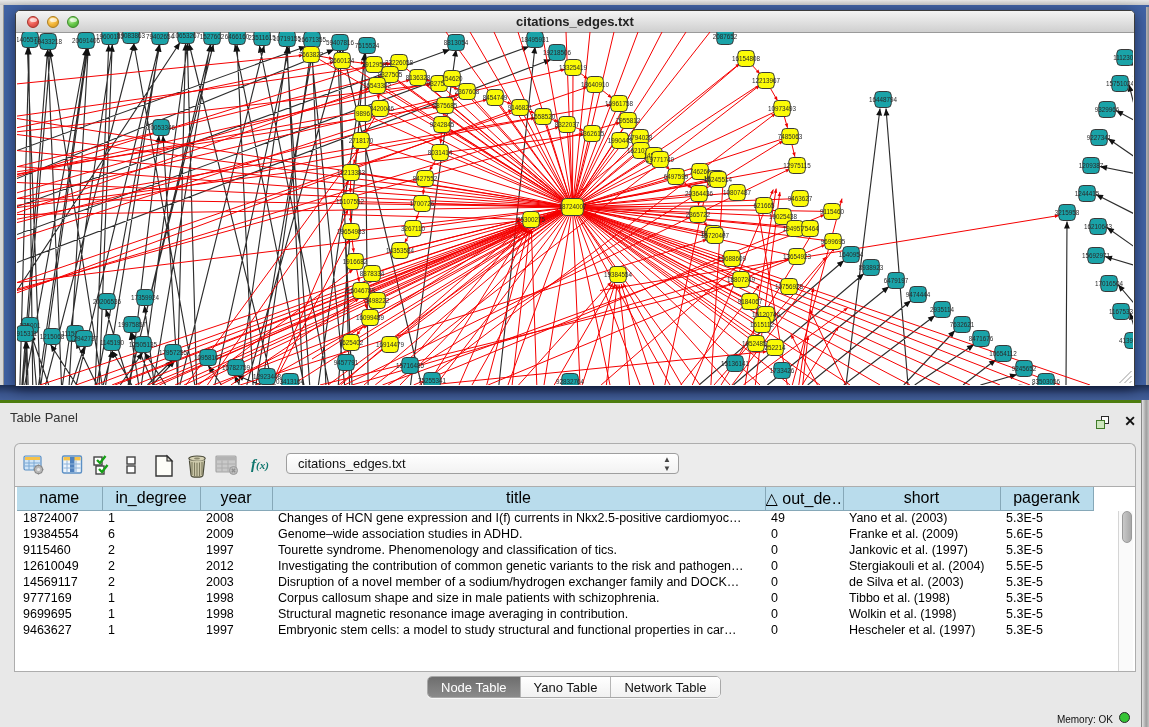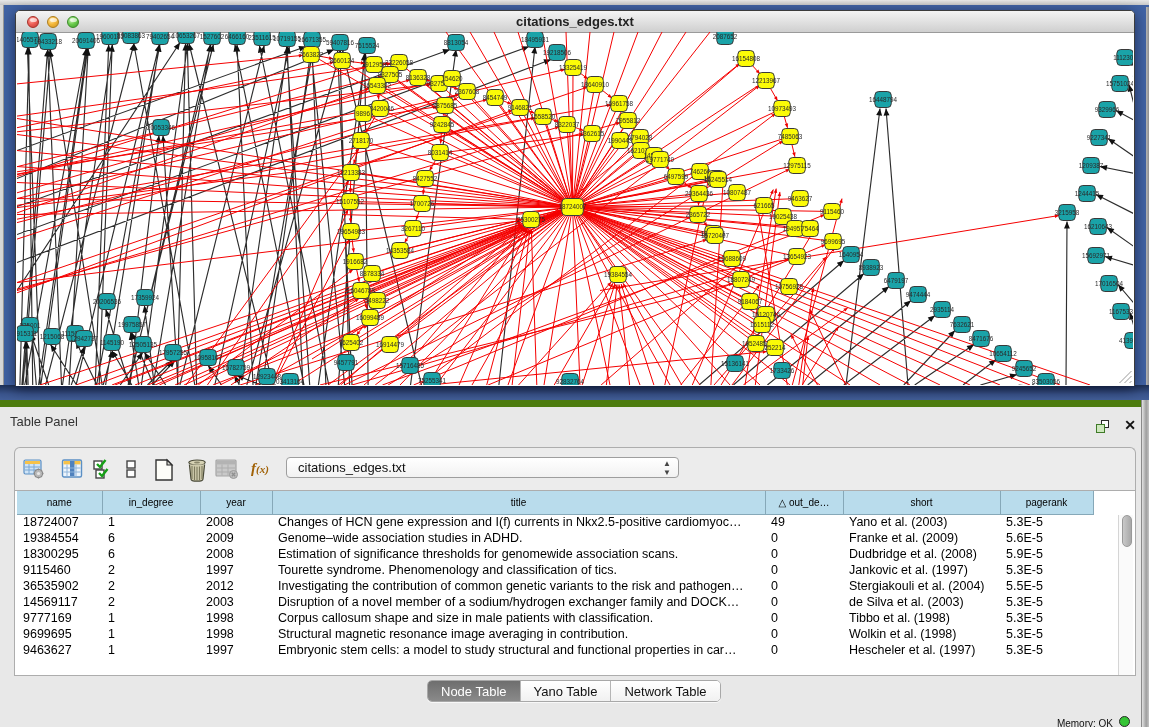--- a/index.html
+++ b/index.html
@@ -25,21 +25,21 @@
 .tl::after { content:''; position:absolute; left:2.5px; top:1px; width:6.5px; height:4px; border-radius:50%; background:rgba(255,255,255,.65); }
 .tl.r { left:10.5px; background:radial-gradient(circle at 35% 30%, #ffb0a8, #ee6058 45%, #c33b33); border:1px solid #a52f28;}
 .tl.y { left:30.5px; background:radial-gradient(circle at 35% 30%, #ffe9b0, #f5b93b 45%, #cf9222); border:1px solid #ad7d1d;}
 .tl.g { left:50.5px; background:radial-gradient(circle at 35% 30%, #d2f5c0, #6ccc4e 45%, #3f9e2e); border:1px solid #3c8a28;}
 .canvas { position:absolute; left:0; top:23px; width:1118px; height:352px;
   background:#fff; overflow:hidden; }
 .divider-arrow { position:absolute; left:571px; top:395px; width:0; height:0;
   border-left:4px solid transparent; border-right:4px solid transparent;
   border-bottom:4px solid #cfd8e8; }
 .tablepanel { position:absolute; left:0; top:400px; width:1149px; height:327px;
-  background:#e8e8e8; border-top:7px solid #4d7c0f; }
+  background:#e8e8e8; border-top:3px solid #4d7c0f; }
 .tp-title { position:absolute; left:0; top:0; width:100%; height:28px; }
 .tp-title span { position:absolute; left:10px; top:7px; font-size:13px; color:#333; }
 .float-btn { position:absolute; right:40px; top:13px; width:8px; height:8px; border:1.6px solid #2a2a2a; background:#fdfdfd; z-index:3; }
 .float-btn::before { content:''; position:absolute; left:-6px; top:3px; width:7px; height:7px; border:1.6px solid #3f7a28; background:#cde7bd; }
 .x-btn { position:absolute; right:13px; top:10px; font-size:14px; font-weight:bold; color:#111; }
 .rightstrip { position:absolute; right:0px; top:400px; width:8px; height:327px;
   background:linear-gradient(90deg,#e2e2e2,#9e9e9e 60%,#c4c4c4); border-left:1px solid #8a8a8a; }
 .container { position:absolute; left:14px; top:40px; width:1122px; height:630px; }
 .toolbar { position:absolute; left:0; top:0; width:1122px; height:43px;
   border:1px solid #adadad; border-bottom:none; border-radius:6px 6px 0 0;
@@ -47,37 +47,37 @@
 .toolbar .ic { position:absolute; top:10px; }
 .dropdown { position:absolute; left:271px; top:9px; width:393px; height:21px;
   background:linear-gradient(#fff,#f2f2f2); border:1px solid #9e9e9e; border-radius:4px;
   font-size:13px; color:#111; line-height:19px; padding-left:11px; }
 .dd-ar { position:absolute; right:7px; top:2px; font-size:8px; color:#444; line-height:8.5px; text-align:center;}
 .tablewrap { position:absolute; left:0; top:43px; padding-left:2px; width:1122px; height:186px;
   border:1px solid #adadad; background:#fff; overflow:hidden; }
 table.data { border-collapse:collapse; table-layout:fixed; width:1076px; font-size:12px; }
 table.data th { background:#b9dcec; font-weight:normal; color:#000;
   border-right:1px solid #86a8b8; border-bottom:1px solid #86a8b8; height:23px;
-  font-size:10px; overflow:hidden; white-space:nowrap; }
+  font-size:16px; overflow:hidden; white-space:nowrap; }
 table.data td { height:16px; padding:0 0 0 6px; white-space:nowrap; overflow:hidden;
   color:#000; font-size:12.5px; }
 td.c0 { padding-left:7px; }
 .scroll { position:absolute; right:2px; top:24px; width:15px; height:160px; background:#fafafa; border-left:1px solid #d5d5d5;}
 .thumb { position:absolute; left:2.5px; top:0px; width:10px; height:32px; background:linear-gradient(90deg,#c9c9c9,#a8a8a8); border-radius:5px; border:1px solid #999;}
 .tabs { position:absolute; left:413px; top:233px; height:22px; display:flex;
   border:1px solid #a8a8a8; border-radius:5px; overflow:hidden;
   background:#fff; box-shadow:0 1px 0 rgba(255,255,255,.7); }
 .tabs div { font-size:13px; line-height:21px; padding:0 13px; color:#111;
   border-right:1px solid #b5b5b5; background:linear-gradient(#fff,#f1f1f1); }
 .tabs div:last-child { border-right:none; }
 .tabs div.sel { background:linear-gradient(#6e6e6e,#8a8a8a); color:#fff; }
 .memory { position:absolute; right:36px; top:311px; font-size:10px; color:#111; }
 .memdot { position:absolute; right:19px; top:309px; width:11px; height:11px;
   border-radius:50%; background:#35c435; border:1.5px solid #2a2a2a; }
-.fxi { font-family:"Liberation Serif", serif; font-style:italic; font-weight:bold; font-size:15px; color:#a16207; }
+.fxi { font-family:"Liberation Serif", serif; font-style:italic; font-weight:bold; font-size:15px; color:#0f766e; }
 </style></head>
 <body>
 <div class="topstrip"></div>
 <div class="desktop">
   <div class="leftstrip"></div>
   <div class="graystrip"></div>
   <div class="deskbottom"></div>
   <div class="win">
     <div class="titlebar">
         <div class="title">citations_edges.txt</div>
@@ -463,60 +463,51 @@
 <tr>
               <td class="c0">19384554</td>
               <td class="c1">6</td>
               <td class="c2">2009</td>
               <td class="c3">Genome–wide association studies in ADHD.</td>
               <td class="c4">0</td>
               <td class="c5">Franke et al. (2009)</td>
               <td class="c6">5.6E-5</td>
             </tr>
 <tr>
-              <td class="c0">18300295</td>
-              <td class="c1">6</td>
-              <td class="c2">2008</td>
-              <td class="c3">Estimation of significance thresholds for genomewide association scans.</td>
-              <td class="c4">0</td>
-              <td class="c5">Dudbridge et al. (2008)</td>
-              <td class="c6">5.9E-5</td>
-            </tr>
-<tr>
               <td class="c0">9115460</td>
               <td class="c1">2</td>
               <td class="c2">1997</td>
               <td class="c3">Tourette syndrome. Phenomenology and classification of tics.</td>
               <td class="c4">0</td>
               <td class="c5">Jankovic et al. (1997)</td>
               <td class="c6">5.3E-5</td>
             </tr>
 <tr>
-              <td class="c0">36535902</td>
+              <td class="c0">12610049</td>
               <td class="c1">2</td>
               <td class="c2">2012</td>
               <td class="c3">Investigating the contribution of common genetic variants to the risk and pathogen…</td>
               <td class="c4">0</td>
               <td class="c5">Stergiakouli et al. (2004)</td>
               <td class="c6">5.5E-5</td>
             </tr>
 <tr>
               <td class="c0">14569117</td>
               <td class="c1">2</td>
               <td class="c2">2003</td>
               <td class="c3">Disruption of a novel member of a sodium/hydrogen exchanger family and DOCK…</td>
               <td class="c4">0</td>
               <td class="c5">de Silva et al. (2003)</td>
               <td class="c6">5.3E-5</td>
             </tr>
 <tr>
               <td class="c0">9777169</td>
               <td class="c1">1</td>
               <td class="c2">1998</td>
-              <td class="c3">Corpus callosum shape and size in male patients with classification.</td>
+              <td class="c3">Corpus callosum shape and size in male patients with schizophrenia.</td>
               <td class="c4">0</td>
               <td class="c5">Tibbo et al. (1998)</td>
               <td class="c6">5.3E-5</td>
             </tr>
 <tr>
               <td class="c0">9699695</td>
               <td class="c1">1</td>
               <td class="c2">1998</td>
               <td class="c3">Structural magnetic resonance image averaging in contribution.</td>
               <td class="c4">0</td>

